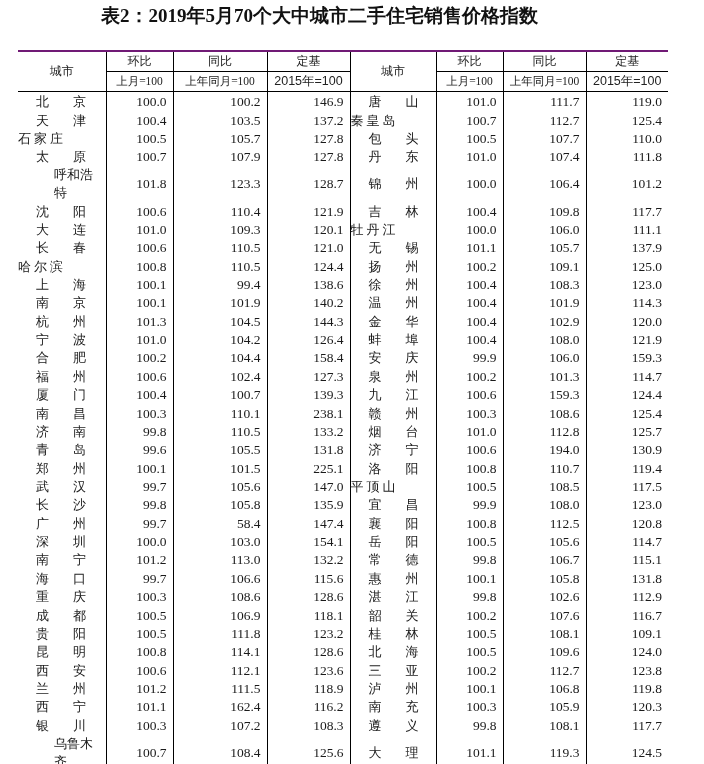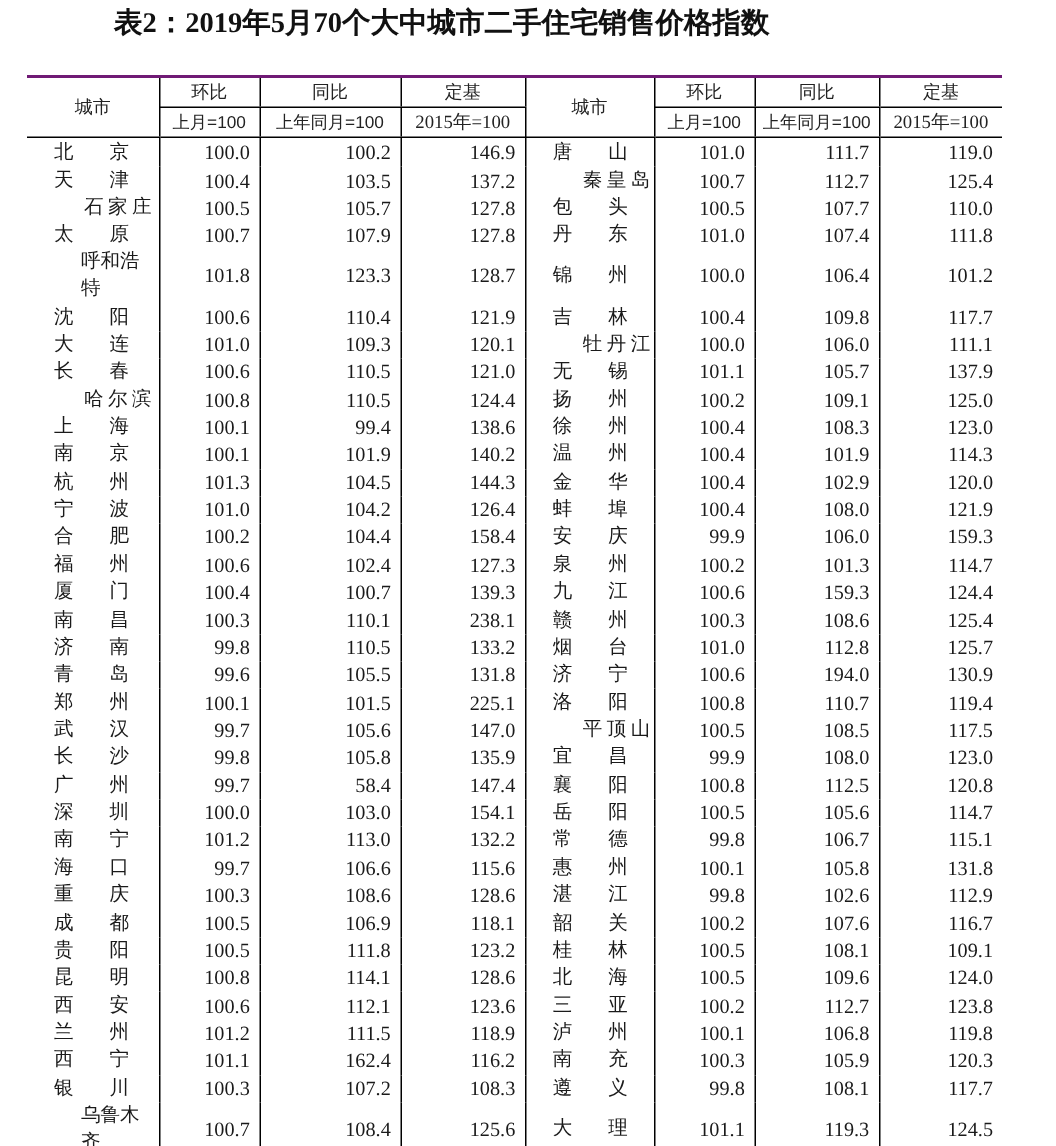--- a/index.html
+++ b/index.html
@@ -1,43 +1,43 @@
 <!DOCTYPE html>
 <html><head>
   <meta charset="utf-8">
   <style>
     html, body { margin: 0; padding: 0; background: #ffffff; }
     body { width: 704px; height: 764px; position: relative; overflow: hidden;
            font-family: "Liberation Serif", "DejaVu Serif", serif; color: #111; }
     .title { position: absolute; left: 0; width: 589px; top: 4px; text-align: center;
-             font-size: 19px; font-weight: bold; letter-spacing: 0px; line-height: 24px; }
+             font-size: 19px; font-weight: bold; letter-spacing: 0px; line-height: 24px; padding-left: 25px; }
     table.idx { position: absolute; left: 18px; top: 50px; width: 650px;
                 border-collapse: collapse; table-layout: fixed;
                 border-top: 2px solid #701a75; border-bottom: 2px solid #000; }
     table.idx col.c-city { width: 88px; }
     table.idx col.c-mom { width: 67px; }
     table.idx col.c-yoy { width: 94px; }
     table.idx col.c-base { width: 83px; }
     table.idx col.c-city2 { width: 86px; }
     table.idx col.c-mom2 { width: 67px; }
     table.idx col.c-yoy2 { width: 83px; }
     table.idx col.c-base2 { width: 82px; }
     th { font-weight: normal; font-family: "DejaVu Sans", "Liberation Sans", sans-serif;
          font-size: 12px; height: 19px; padding: 0; text-align: center; color: #222; }
-    th.sub { font-family: Liberation Serif, serif; font-size: 12.5px; }
-    th.sub-cn { font-family: Liberation Sans, sans-serif; font-size: 11.5px; }
+    th.sub { font-family: Liberation Sans, sans-serif; font-size: 12.5px; }
+    th.sub-cn { font-family: Liberation Serif, serif; font-size: 11.5px; }
     thead tr.h1 th { border-bottom: 1px solid #000; }
     thead tr.h2 th { border-bottom: 1px solid #000; }
     th.vl, td.vl { border-left: 1px solid #000; }
     td { height: 18.36px; padding: 0; font-size: 13px; line-height: 18px; }
     td.num { text-align: right; padding-right: 6px; font-family: "Liberation Serif", serif; font-size: 13.5px; color: #1a1a1a; }
     td.city { font-family: "DejaVu Sans", sans-serif; font-size: 13px; color: #1a1a1a; }
     td.city span { display: block; }
     td.city .two { display: flex; justify-content: space-between; width: 50px; margin-left: 18px; }
-    td.city .many { text-align: right; width: 86px; letter-spacing: 3px; }
+    td.city .many { text-align: left; width: 86px; letter-spacing: 3px; }
     td.city .four { margin-left: 36px; letter-spacing: 0px; }
     tbody tr:first-child td { padding-top: 1px; }
   </style>
 </head>
 <body>
 
 <div class="title">表2：2019年5月70个大中城市二手住宅销售价格指数</div>
 
 <table class="idx">
   <colgroup>

